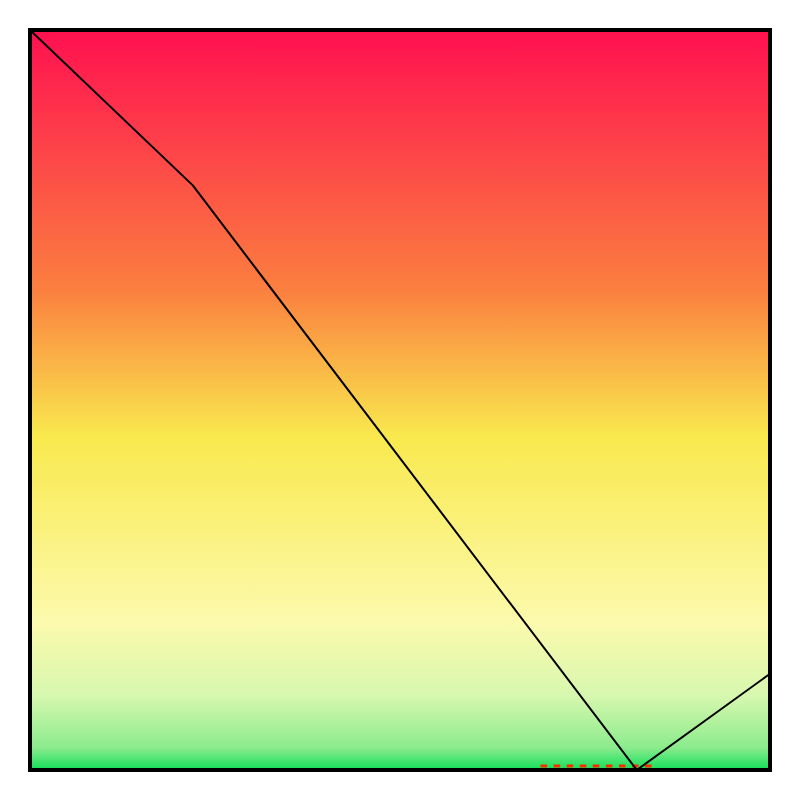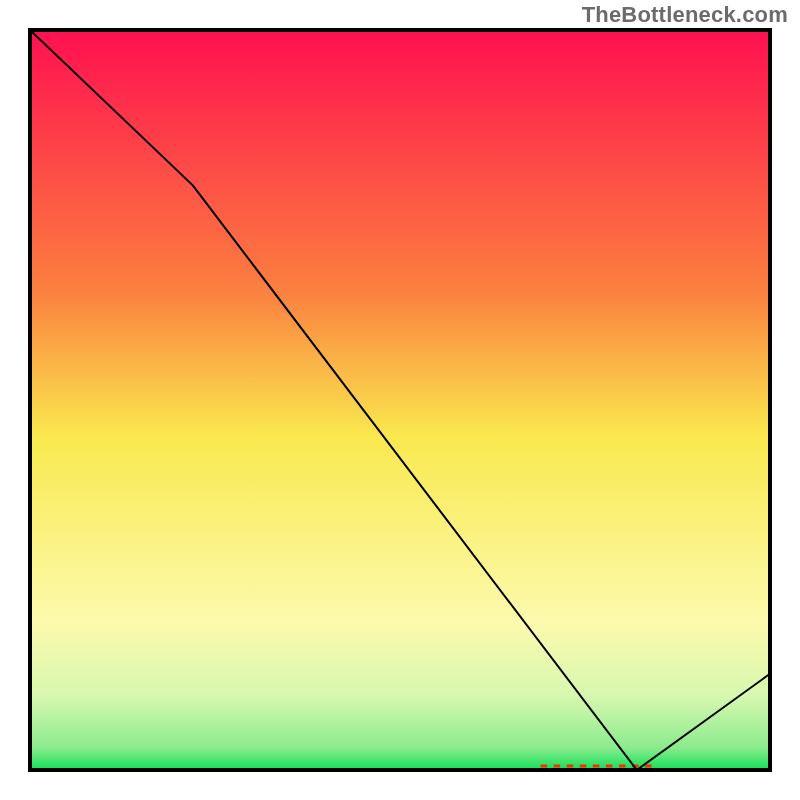--- a/index.html
+++ b/index.html
@@ -46,21 +46,20 @@
   .marker-dashes line {
     stroke: #ff2a00;
     stroke-width: 3;
     stroke-linecap: butt;
   }
 </style>
 </head>
 <body>
 
 <div class="stage">
-  <div class="watermark">TheBottleneck.com</div>
 
   <svg id="chart-svg" width="800" height="800">
     <defs>
       <linearGradient id="bg-grad" x1="0" y1="0" x2="0" y2="1">
           <stop offset="0%" stop-color="#ff1050"></stop>
           <stop offset="35%" stop-color="#fb7f3f"></stop>
           <stop offset="55%" stop-color="#f9e94e"></stop>
           <stop offset="80%" stop-color="#fcfaad"></stop>
           <stop offset="90%" stop-color="#d7f8af"></stop>
           <stop offset="97%" stop-color="#8beb8c"></stop>

